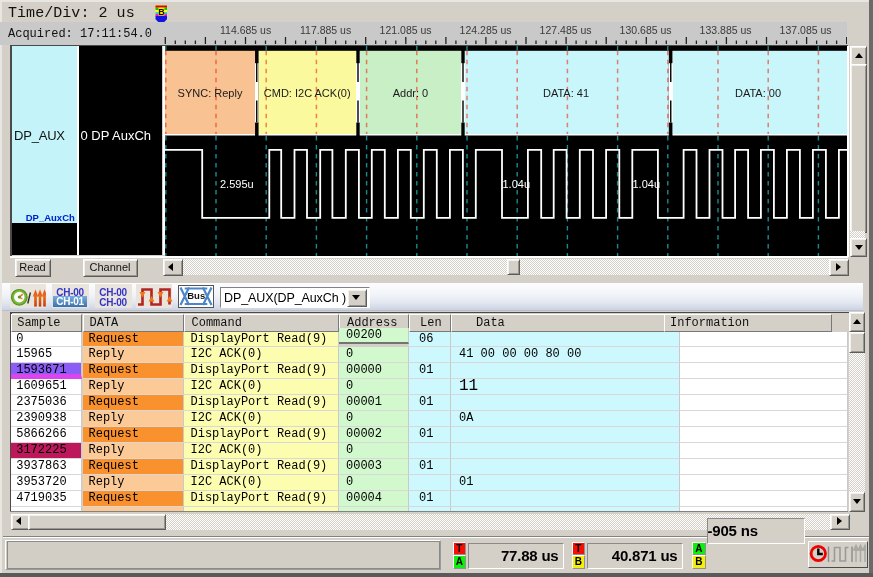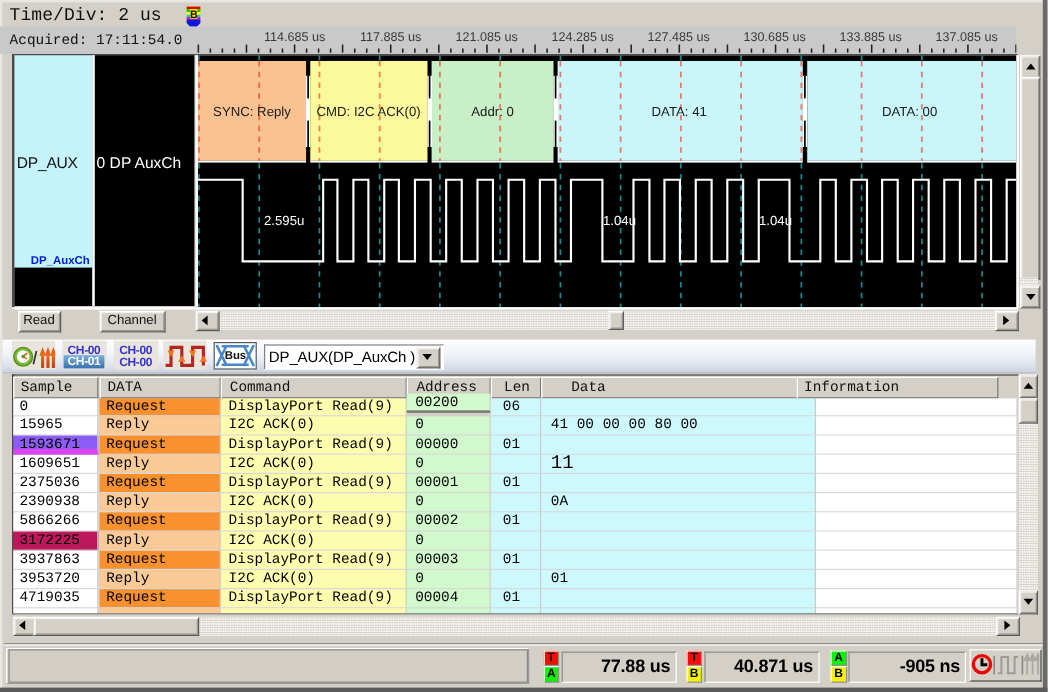--- a/index.html
+++ b/index.html
@@ -398,21 +398,21 @@
 <div class="abs" style="left:452.5px;top:541.9px;width:11.8px;height:11.2px;background:#f50d06;border-top:1px solid #fff;border-left:1px solid #fff;box-shadow:1px 1px 0 #909090;font-size:10px;font-weight:bold;color:#000;text-align:center;line-height:11px">T</div>
 <div class="abs" style="left:452.5px;top:555.4px;width:11.8px;height:11.2px;background:#0cf00c;border-top:1px solid #fff;border-left:1px solid #fff;box-shadow:1px 1px 0 #909090;font-size:10px;font-weight:bold;color:#000;text-align:center;line-height:11px">A</div>
 <div class="abs" style="left:467.5px;top:543px;width:96px;height:25.5px;box-sizing:border-box;border:1.2px solid;border-color:#8a8a8a #fff #fff #8a8a8a;background:#d4d0c8;font-size:15px;font-weight:bold;color:#000;text-align:right;line-height:24px;padding-right:4px;letter-spacing:-0.2px">77.88 us</div>
 
 <div class="abs" style="left:571.5px;top:541.9px;width:11.8px;height:11.2px;background:#f50d06;border-top:1px solid #fff;border-left:1px solid #fff;box-shadow:1px 1px 0 #909090;font-size:10px;font-weight:bold;color:#000;text-align:center;line-height:11px">T</div>
 <div class="abs" style="left:571.5px;top:555.4px;width:11.8px;height:11.2px;background:#f2ef0b;border-top:1px solid #fff;border-left:1px solid #fff;box-shadow:1px 1px 0 #909090;font-size:10px;font-weight:bold;color:#000;text-align:center;line-height:11px">B</div>
 <div class="abs" style="left:586.5px;top:543px;width:96px;height:25.5px;box-sizing:border-box;border:1.2px solid;border-color:#8a8a8a #fff #fff #8a8a8a;background:#d4d0c8;font-size:15px;font-weight:bold;color:#000;text-align:right;line-height:24px;padding-right:4px;letter-spacing:-0.2px">40.871 us</div>
 
 <div class="abs" style="left:692px;top:541.9px;width:11.8px;height:11.2px;background:#0cf00c;border-top:1px solid #fff;border-left:1px solid #fff;box-shadow:1px 1px 0 #909090;font-size:10px;font-weight:bold;color:#000;text-align:center;line-height:11px">A</div>
 <div class="abs" style="left:692px;top:555.4px;width:11.8px;height:11.2px;background:#f2ef0b;border-top:1px solid #fff;border-left:1px solid #fff;box-shadow:1px 1px 0 #909090;font-size:10px;font-weight:bold;color:#000;text-align:center;line-height:11px">B</div>
-<div class="abs" style="left:706.5px;top:543px;width:98.5px;height:25.5px;box-sizing:border-box;border:1.2px solid;border-color:#8a8a8a #fff #fff #8a8a8a;background:#d4d0c8;font-size:15px;font-weight:bold;color:#000;text-align:right;line-height:24px;padding-right:4px;letter-spacing:-0.2px">-905 ns</div>
+<div class="abs" style="left:706.5px;top:518px;width:98.5px;height:25.5px;box-sizing:border-box;border:1.2px solid;border-color:#8a8a8a #fff #fff #8a8a8a;background:#d4d0c8;font-size:15px;font-weight:bold;color:#000;line-height:24px;padding-right:4px;letter-spacing:-0.2px">-905 ns</div>
 
 <div class="abs" style="left:808px;top:541px;width:59.5px;height:27px;box-sizing:border-box;background:#d4d0c8;border:1.5px solid;border-color:#fff #4a4a4a #4a4a4a #fff"></div>
 <svg class="abs" style="left:809px;top:542px" width="57" height="24" viewBox="0 0 57 24">
   <circle cx="9.3" cy="11.5" r="7.2" fill="none" stroke="#f00000" stroke-width="2.8"></circle>
   <path d="M9.3 6.5 V12 H13.8" fill="none" stroke="#000" stroke-width="2.4"></path>
   <line x1="19.5" y1="4.5" x2="19.5" y2="20" stroke="#8a8a8a" stroke-width="1.4"></line>
   <path d="M22.5 19 H25.5 V5.5 H31 V19 H36.5 V5.5 H39.5" fill="none" stroke="#9a9a96" stroke-width="1.6"></path>
   <line x1="43" y1="4.5" x2="43" y2="20" stroke="#8a8a8a" stroke-width="1.4"></line>
   <g stroke="#a8a8a4" stroke-width="1.5" fill="#a8a8a4">
     <line x1="47" y1="7" x2="47" y2="20"></line>

